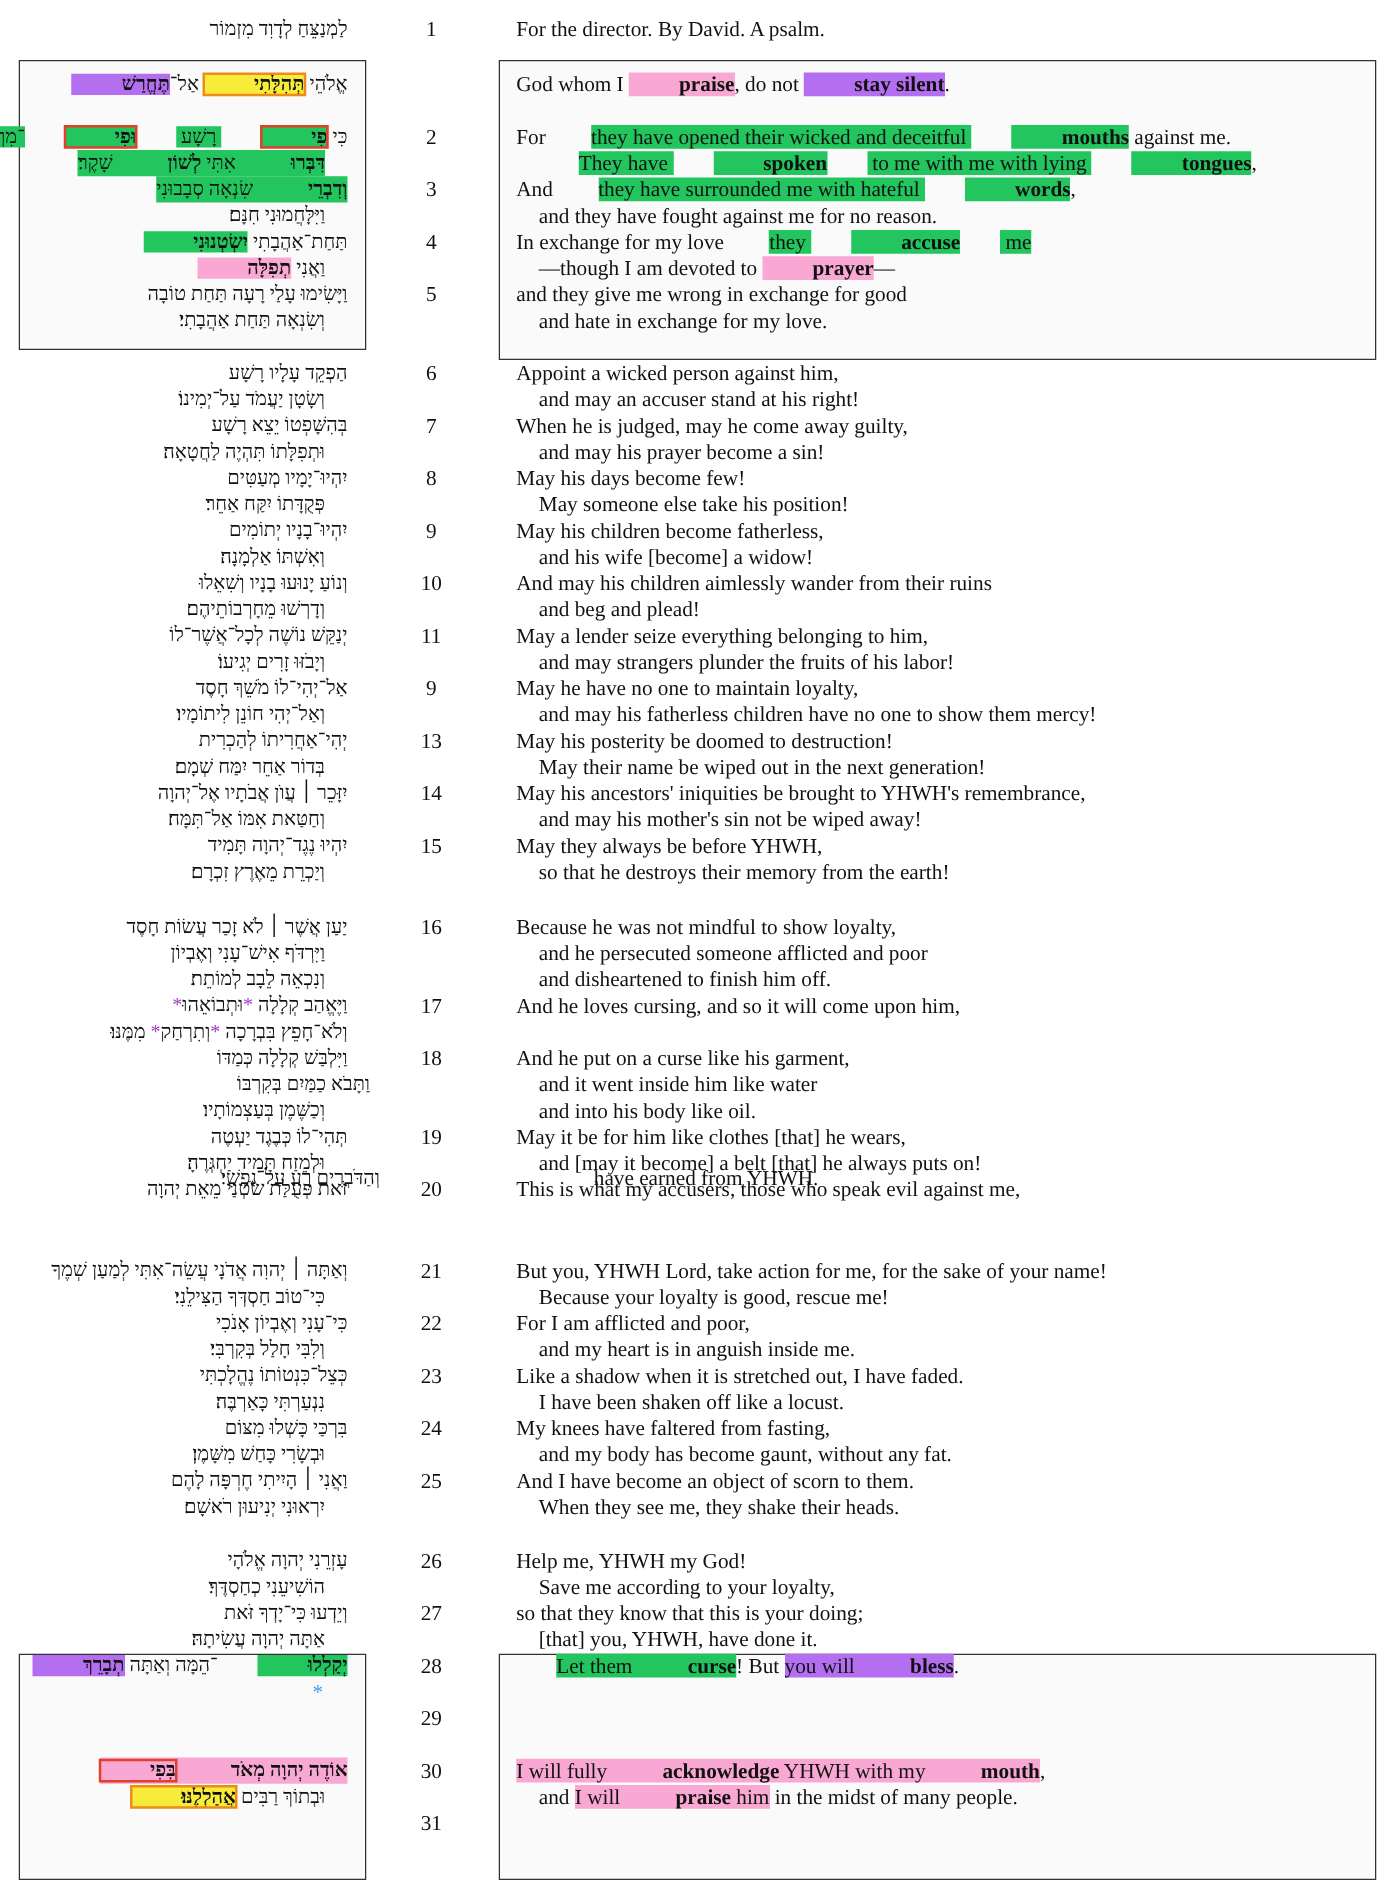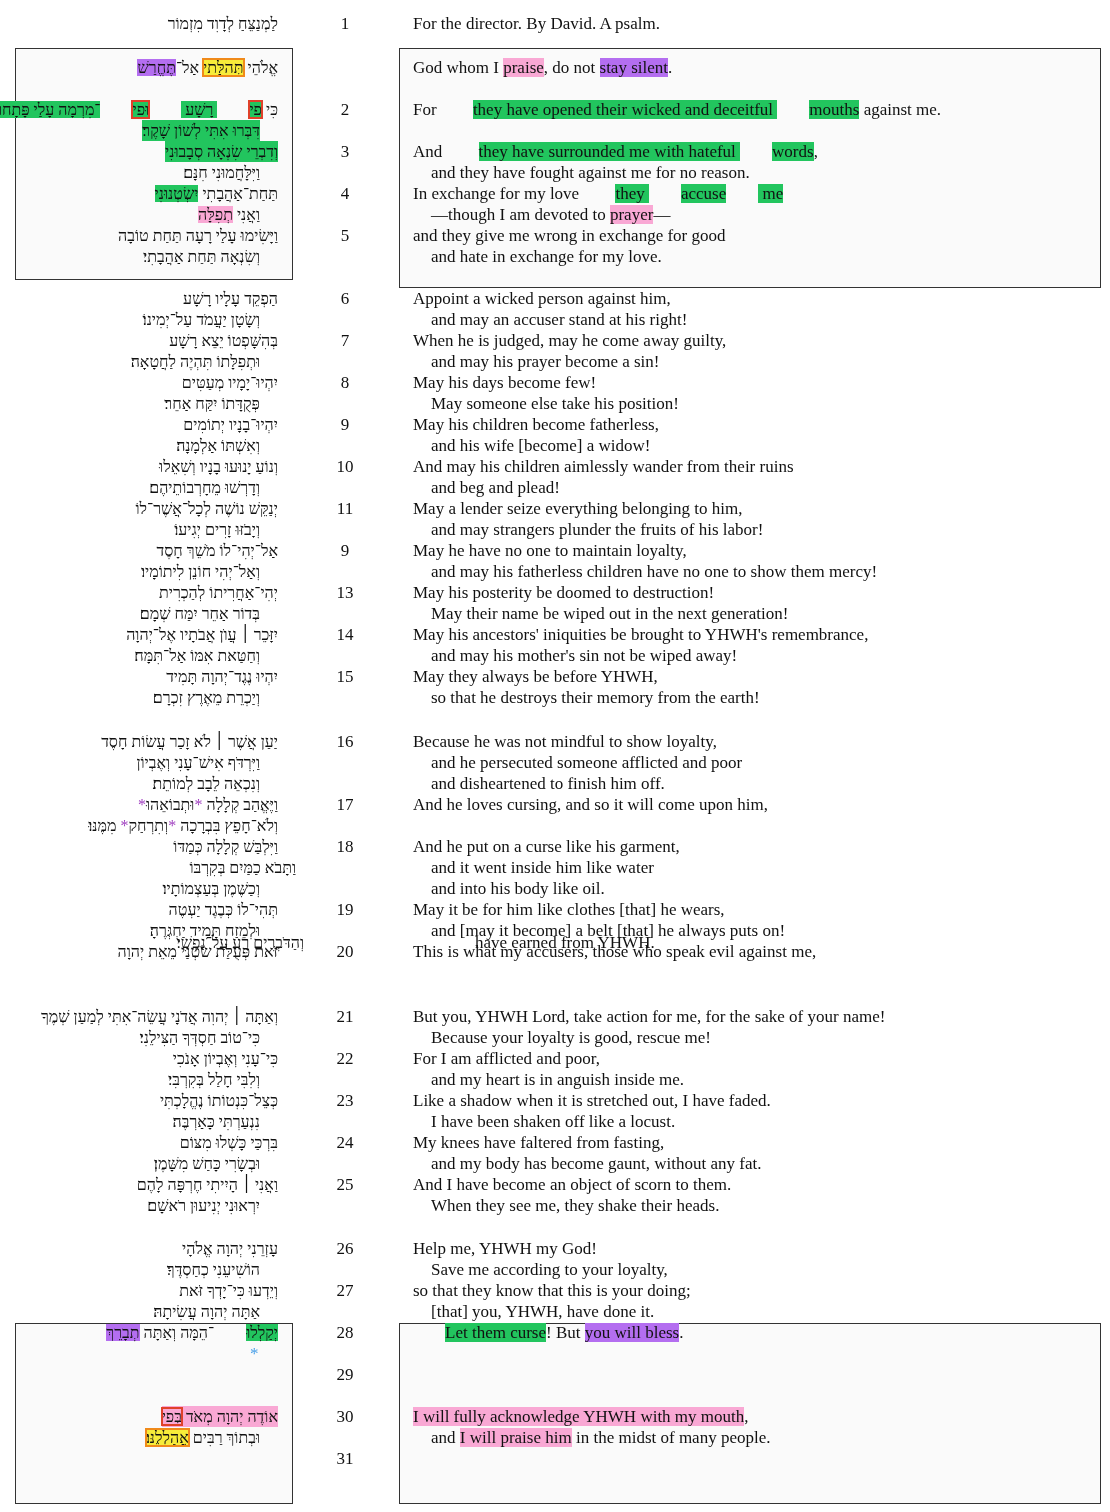--- a/index.html
+++ b/index.html
@@ -10,21 +10,21 @@
   .heb.ind { right: 850px; }
   .num { position: absolute; left: 330px; width: 30px; text-align: center; font-size: 17px; }
   .eng { position: absolute; left: 413px; white-space: nowrap; }
   .eng.ind { left: 431px; }
   .box { position: absolute; border: 1.5px solid #333; background: #fafafa; box-sizing: border-box; }
   .hl-y { background: #f9a8d4; }
   .hl-p { background: #b46ef0; }
   .hl-g { background: #22c55e; margin-left: 32px; }
   .bx-r { outline: 2px solid #e0412a; outline-offset: -1px; }
   .bx-o { outline: 2px solid #f08a1a; outline-offset: -1px; background: #f7ec3a; }
-  b { font-weight: normal; }
+  b { font-weight: bold; padding-left: 40px; }
   .ast-p { color: #a040c0; }
   .ast-b { color: #4aa0e8; }
 </style>
 </head>
 <body>
 
 <div class="row" style="top:13px;">
   <span class="heb">לַמְנַצֵּחַ לְדָוִד מִזְמוֹר</span>
   <span class="num">1</span>
   <span class="eng">For the director. By David. A psalm.</span>
@@ -38,20 +38,21 @@
   <span class="eng"><span>God whom I </span><b class="hl-y">praise</b><span>, do not </span><b class="hl-p">stay silent</b><span>.</span></span>
 </div>
 
 <div class="row" style="top:99px;">
   <span class="heb"><span>כִּי </span><b class="hl-g bx-r">פִי</b><span class="hl-g"> רָשָׁע </span><b class="hl-g bx-r">וּפִי</b><span class="hl-g">־מִרְמָה עָלַי פָּתָחוּ</span></span>
   <span class="num">2</span>
   <span class="eng"><span>For </span><span class="hl-g">they have opened their wicked and deceitful </span><b class="hl-g">mouths</b><span> against me.</span></span>
 </div>
 <div class="row" style="top:120px;">
   <span class="heb ind hl-g"><b>דִּבְּרוּ</b><span> אִתִּי </span><b>לְשׁוֹן</b><span> שָׁקֶר׃</span></span>
+  <span class="eng ind"><span class="hl-g">They have </span><b class="hl-g">spoken</b><span class="hl-g"> to me with me with lying </span><b class="hl-g">tongues</b><span>,</span></span>
 </div>
 
 <div class="row" style="top:141px;">
   <span class="heb hl-g"><b>וְדִבְרֵי</b><span> שִׂנְאָה סְבָבוּנִי</span></span>
   <span class="num">3</span>
   <span class="eng"><span>And </span><span class="hl-g">they have surrounded me with hateful </span><b class="hl-g">words</b><span>,</span></span>
 </div>
 <div class="row" style="top:162px;">
   <span class="heb ind">וַיִּלָּחֲמוּנִי חִנָּם׃</span>
   <span class="eng ind">and they have fought against me for no reason.</span>

